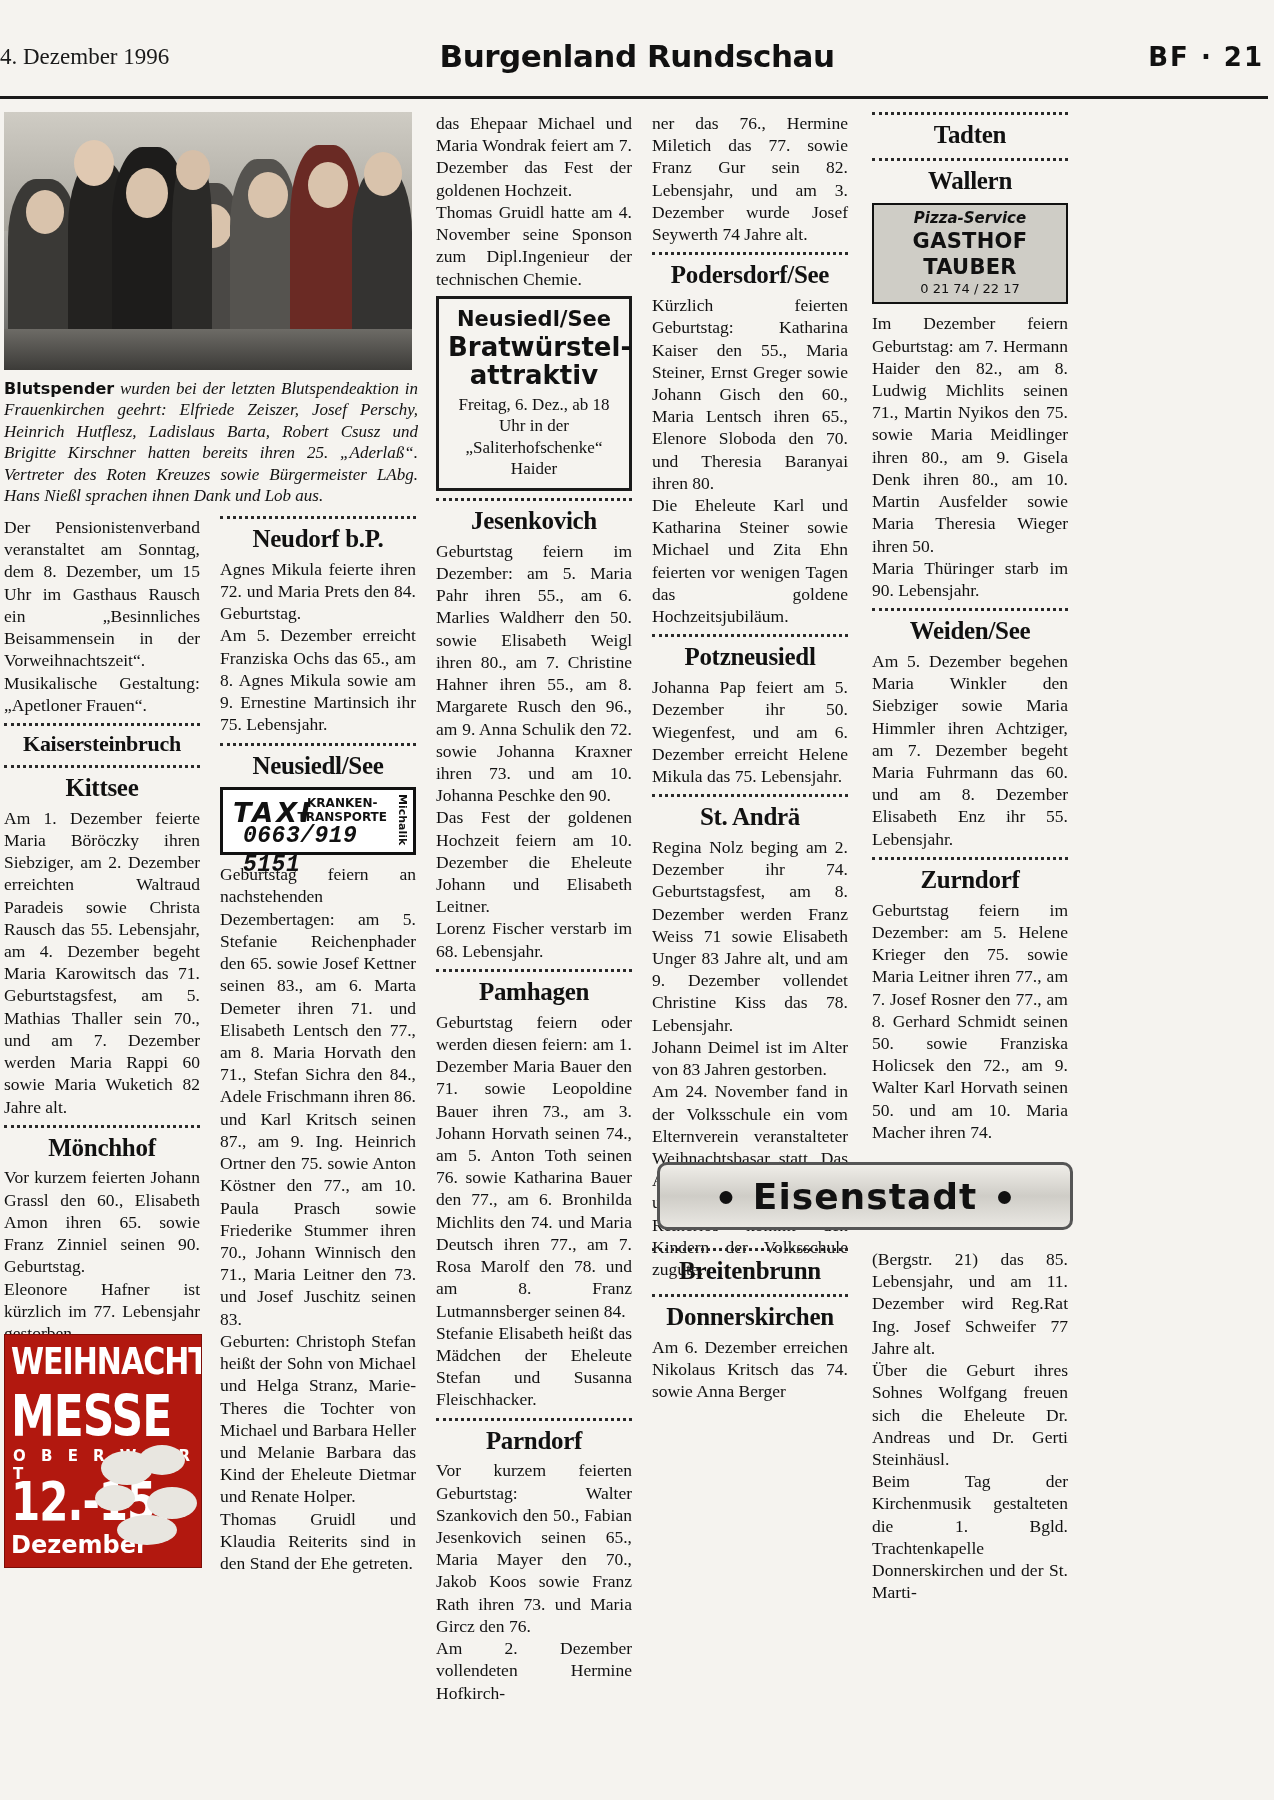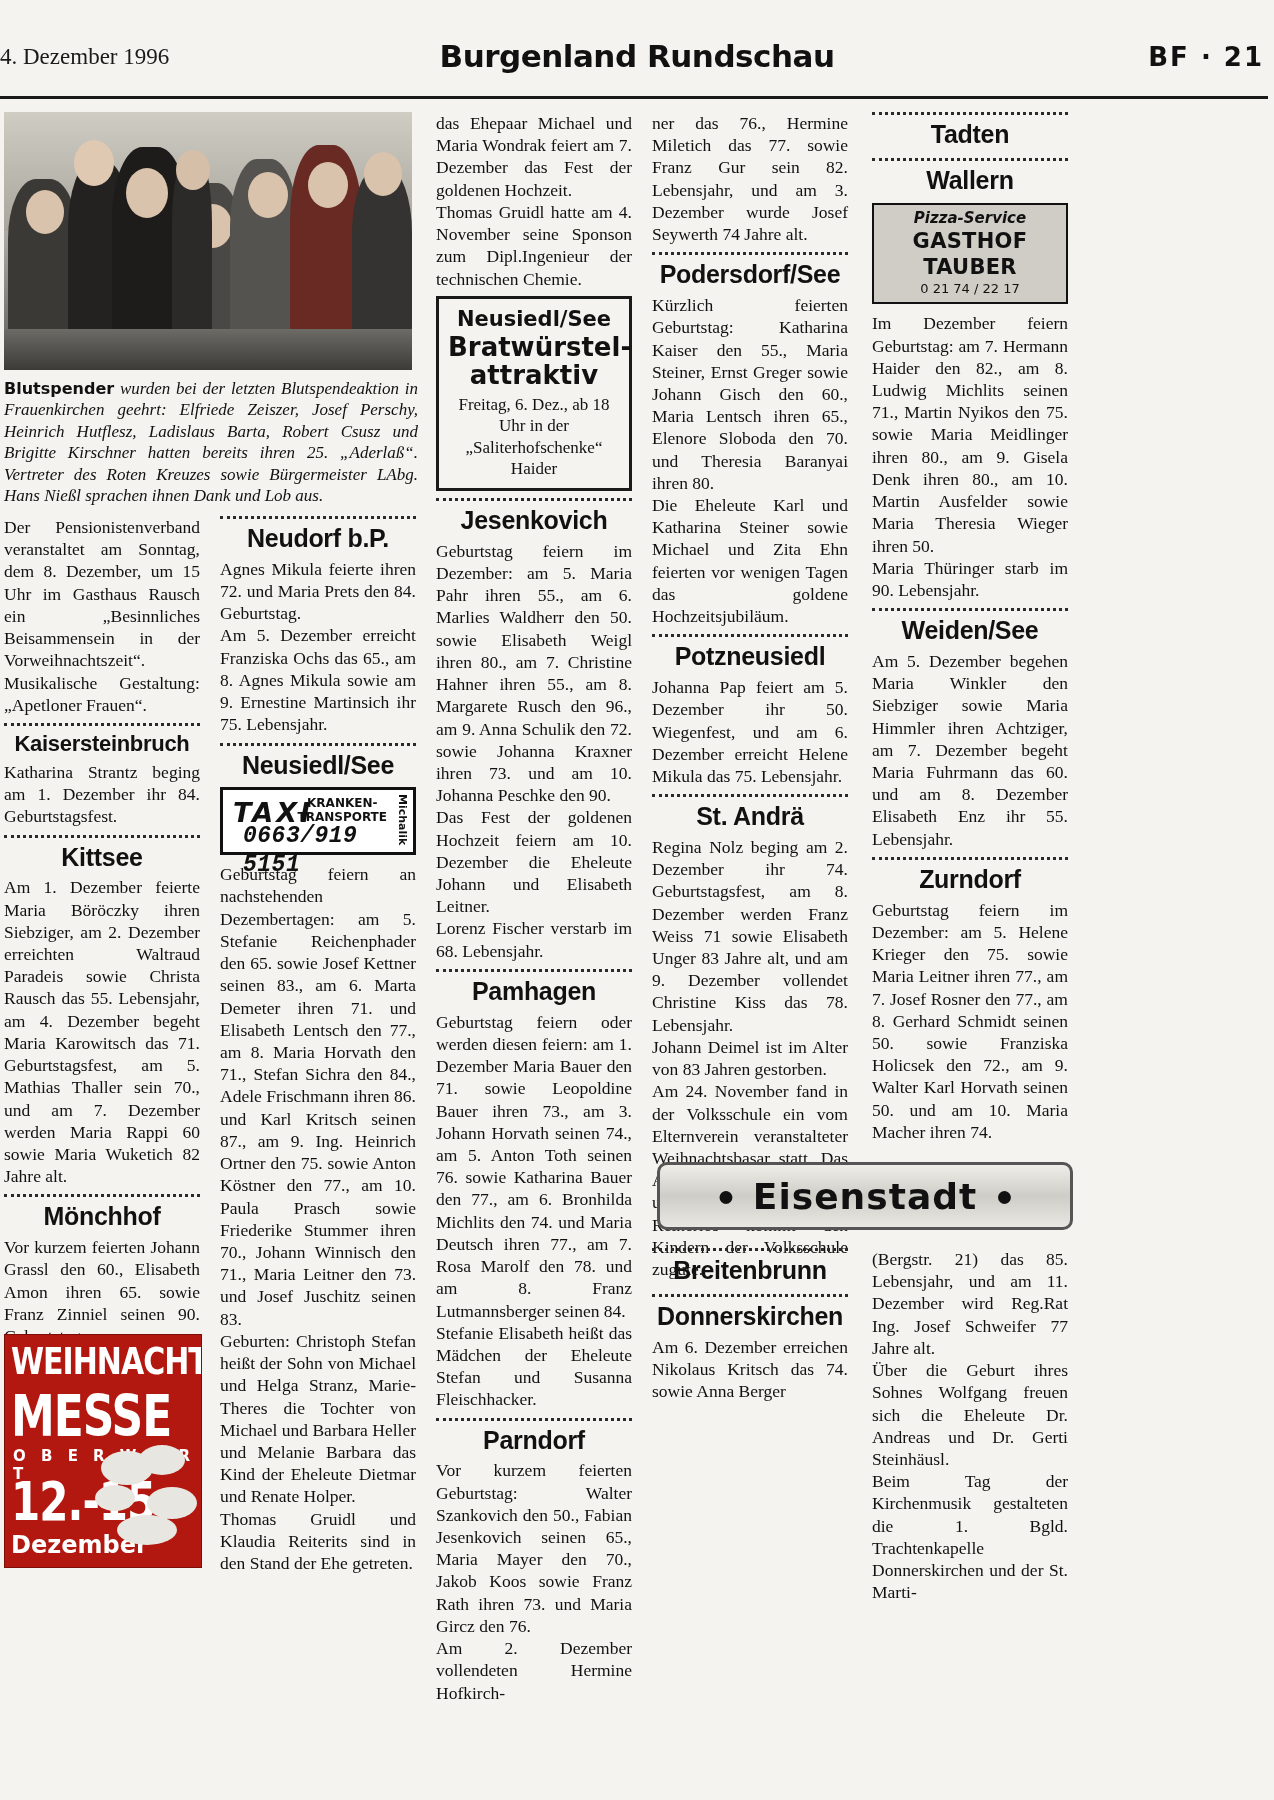--- a/index.html
+++ b/index.html
@@ -36,21 +36,21 @@
   }
   .rule{
     position:absolute;left:0;width:1268px;height:3px;background:#1a1a1a;
   }
   .rule.top{top:96px;}
   
   .col{position:absolute;top:0;}
   .colbody{font-size:17.5px;line-height:1.27;text-align:justify;}
   .colbody p{margin:0 0 0 0;text-indent:0;}
   .town{
-    font-family:Liberation Sans, sans-serif;
+    font-family:Liberation Serif, serif;
     font-weight:bold;
     text-align:center;
     font-size:25px;
     margin:4px 0 3px 0;
     letter-spacing:-0.3px;
   }
   .dotsep{
     border-top:3px dotted #2a2a2a;
     height:0;margin:7px 0 3px 0;
   }
@@ -168,21 +168,20 @@
 
   <div class="photo-caption">
     <b>Blutspender</b><span> wurden bei der letzten Blutspendeaktion in Frauenkirchen geehrt: Elfriede Zeiszer, Josef Perschy, Heinrich Hutflesz, Ladislaus Barta, Robert Csusz und Brigitte Kirschner hatten bereits ihren 25. „Aderlaß“. Vertreter des Roten Kreuzes sowie Bürgermeister LAbg. Hans Nießl sprachen ihnen Dank und Lob aus.</span>
   </div>
 
   <div class="col" style="left:4px;top:516px;width:196px;">
     <div class="colbody">
       <p>Der Pensionistenverband veranstaltet am Sonntag, dem 8. Dezember, um 15 Uhr im Gasthaus Rausch ein „Besinnliches Beisammensein in der Vorweihnachtszeit“. Musikalische Gestaltung: „Apetloner Frauen“.</p>
       <div class="dotsep"></div>
       <div class="town" style="font-size:22px;">Kaisersteinbruch</div>
-      <p>Katharina Strantz beging am 1. Dezember ihr 84. Geburtstagsfest.</p>
       <div class="dotsep"></div>
       <div class="town">Kittsee</div>
       <p>Am 1. Dezember feierte Maria Böröczky ihren Siebziger, am 2. Dezember erreichten Waltraud Paradeis sowie Christa Rausch das 55. Lebensjahr, am 4. Dezember begeht Maria Karowitsch das 71. Geburtstagsfest, am 5. Mathias Thaller sein 70., und am 7. Dezember werden Maria Rappi 60 sowie Maria Wuketich 82 Jahre alt.</p>
       <div class="dotsep"></div>
       <div class="town">Mönchhof</div>
       <p style="white-space:pre-line;">Vor kurzem feierten Johann Grassl den 60., Elisabeth Amon ihren 65. sowie Franz Zinniel seinen 90. Geburtstag.
 Eleonore Hafner ist kürzlich im 77. Lebensjahr gestorben.</p>
     </div>
   </div>
 

